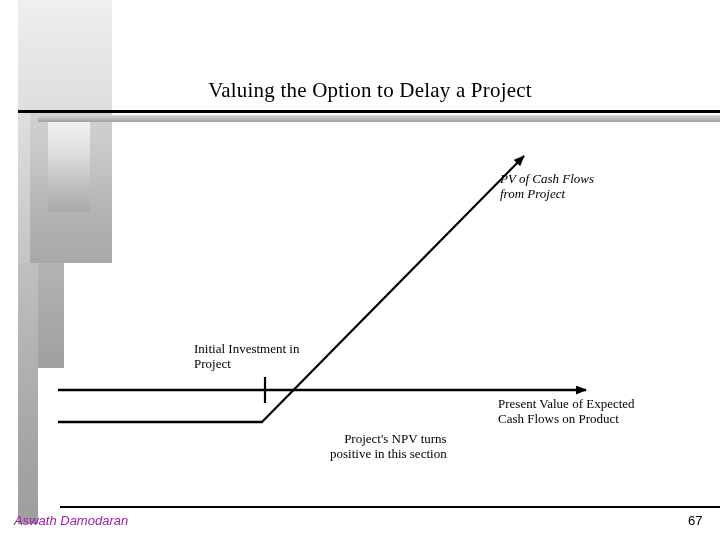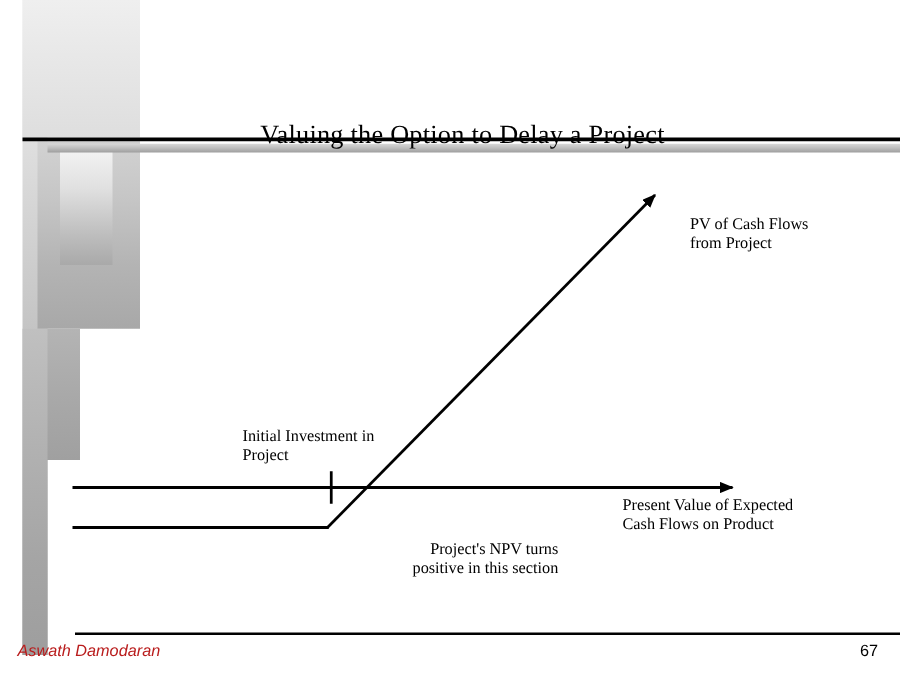--- a/index.html
+++ b/index.html
@@ -100,56 +100,55 @@
   .title {
     position: absolute;
     left: 60px;
     top: 78px;
     width: 620px;
     text-align: center;
     font-size: 21px;
     color: #000000;
     letter-spacing: 0.2px;
     white-space: nowrap;
-    margin-top: 17px;
   }
 
   
   #diagram {
     position: absolute;
     left: 0;
     top: 0;
     width: 720px;
     height: 540px;
   }
 
   
   .lbl {
     position: absolute;
     font-family: "Liberation Serif", "DejaVu Serif", serif;
     font-size: 13px;
     line-height: 15px;
     color: #000000;
     white-space: pre-line;
   }
-  .lbl-pv-cash      { left: 552px; top: 171px; }
+  .lbl-pv-cash      { left: 500px; top: 171px; font-style: italic; }
   .lbl-initial-inv  { left: 194px; top: 341px; }
   .lbl-present-val  { left: 498px; top: 396px; }
   .lbl-neg-npv      { left: 68px;  top: 441px; }
   .lbl-pos-npv      { left: 330px; top: 431px; text-align: right; }
 
   
   .footer-author {
     position: absolute;
     left: 14px;
     top: 513px;
     font-family: "Liberation Sans", "DejaVu Sans", sans-serif;
     font-style: italic;
     font-size: 13px;
-    color: #b91c1c;
+    color: #a21caf;
   }
   .footer-pageno {
     position: absolute;
     left: 688px;
     top: 513px;
     font-family: "Liberation Sans", "DejaVu Sans", sans-serif;
     font-size: 13px;
     color: #000000;
   }
 </style>

